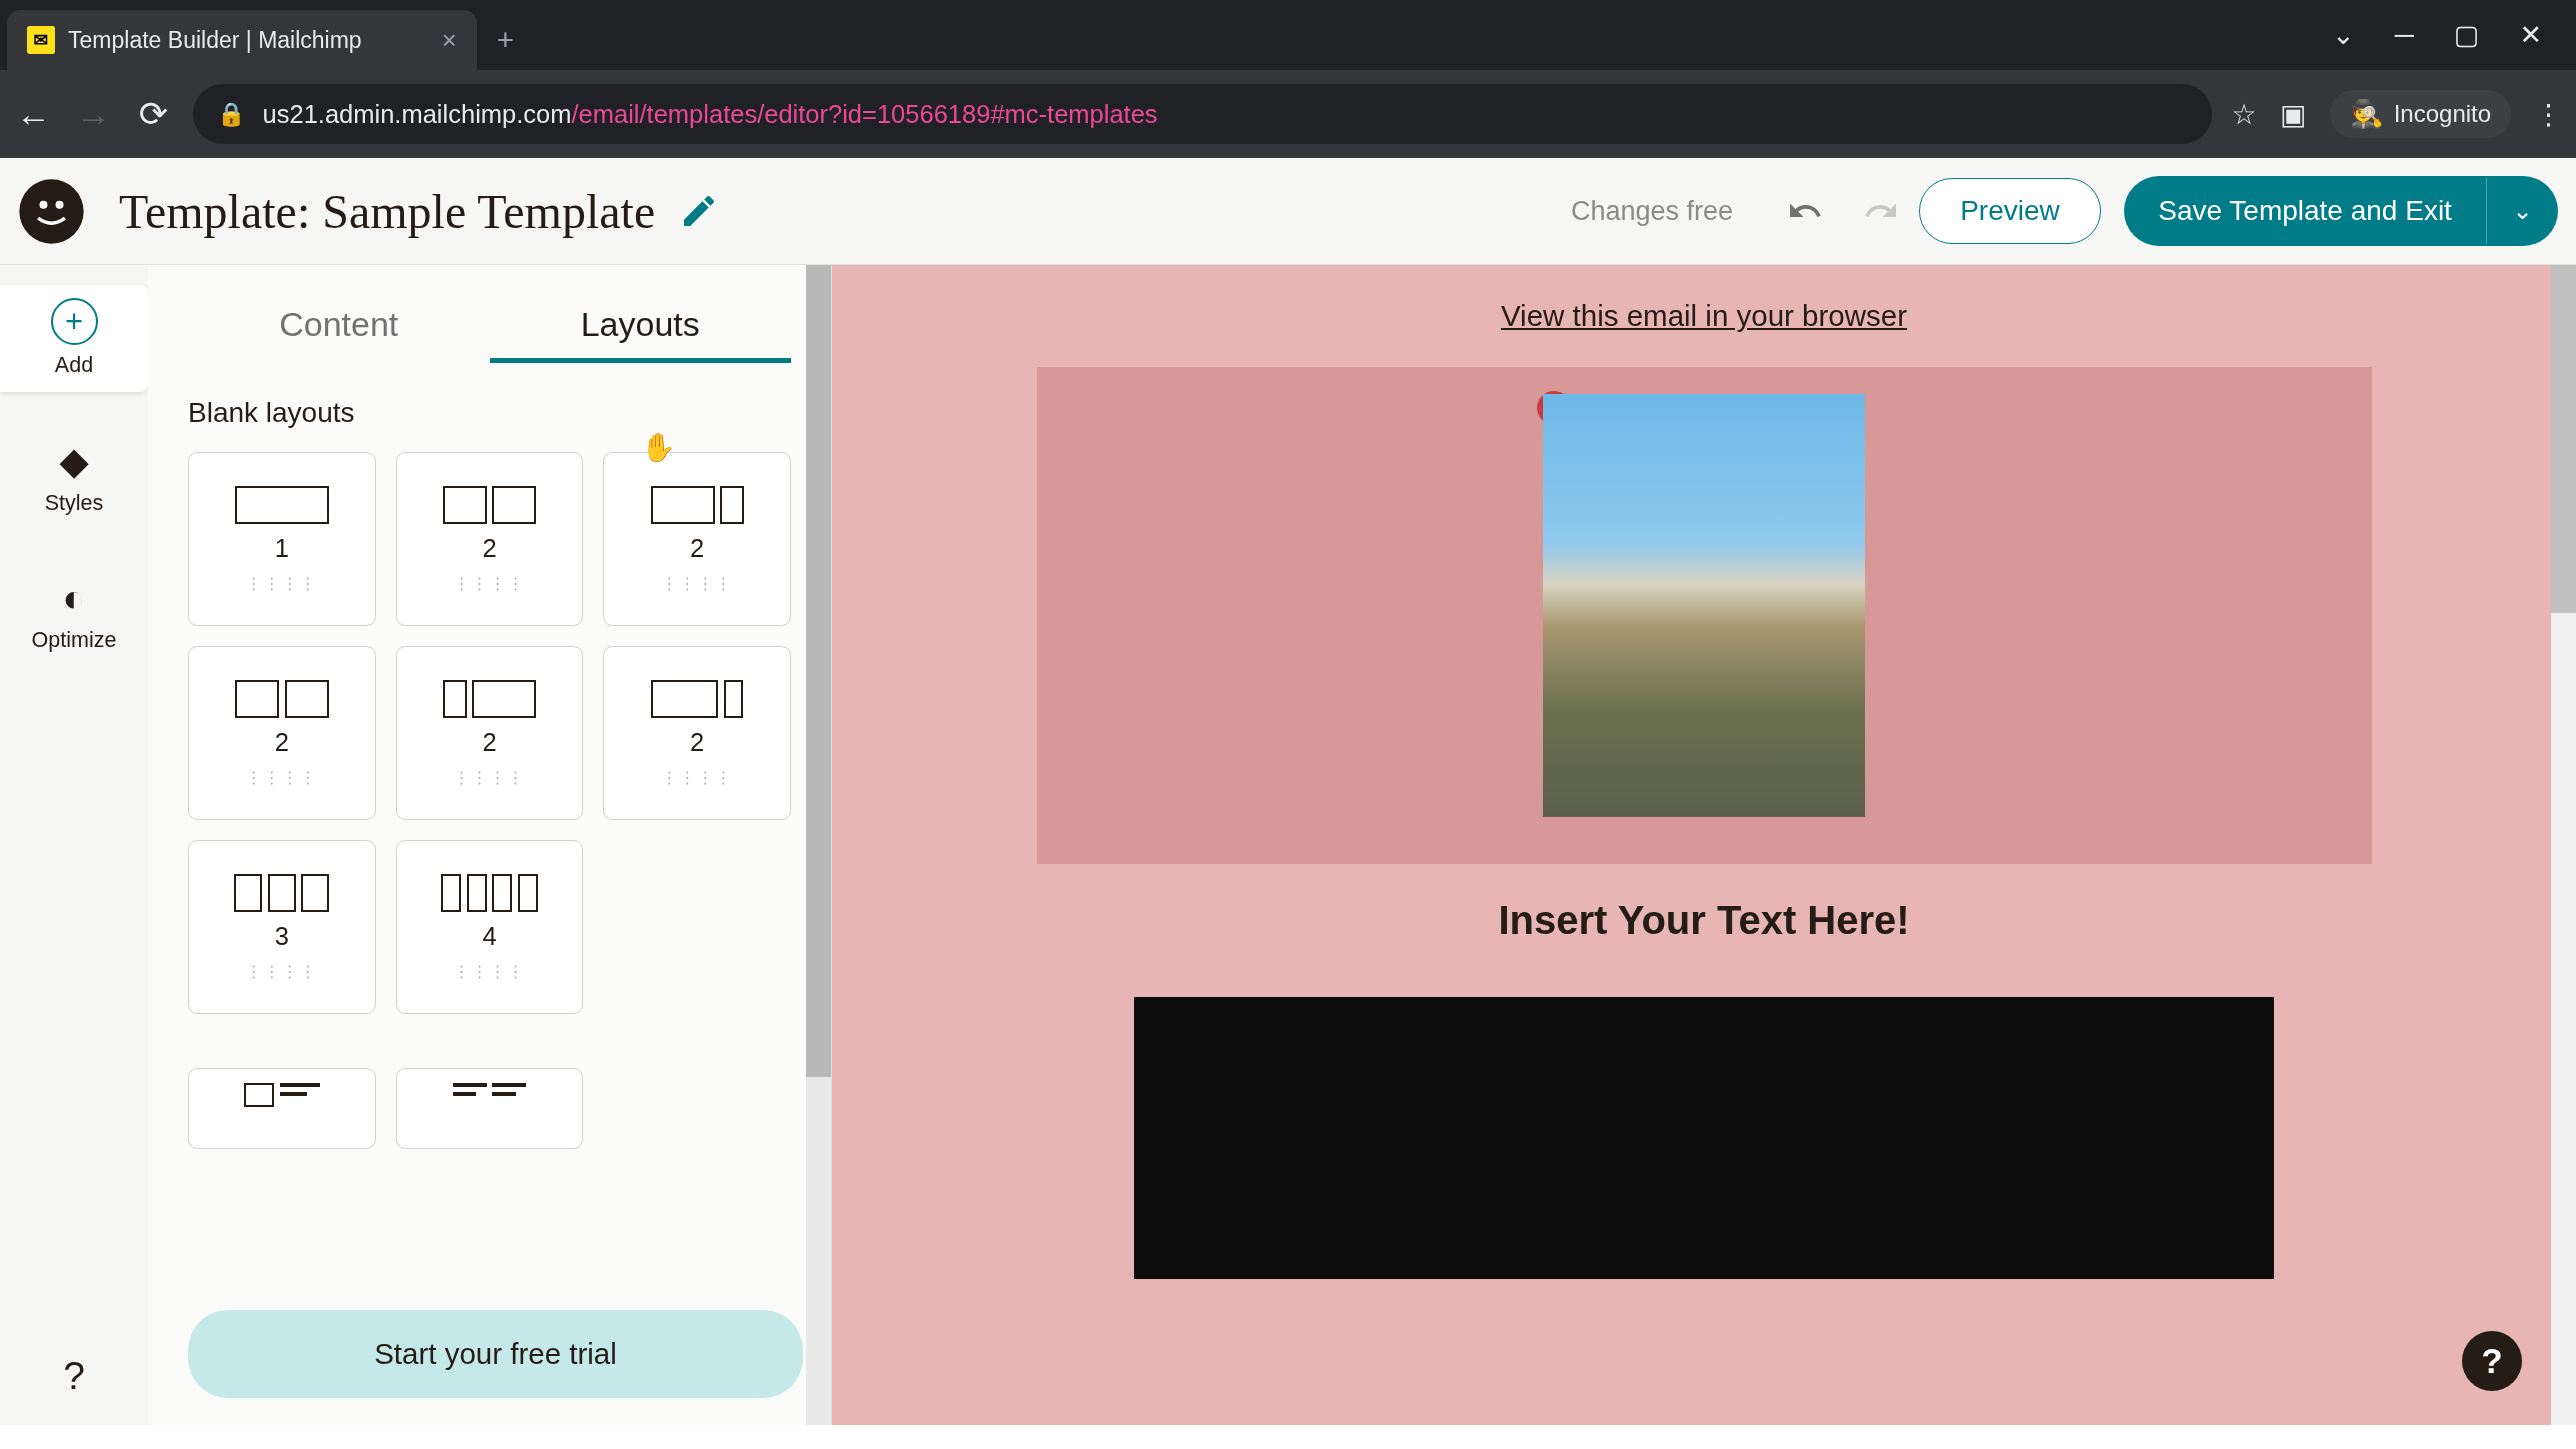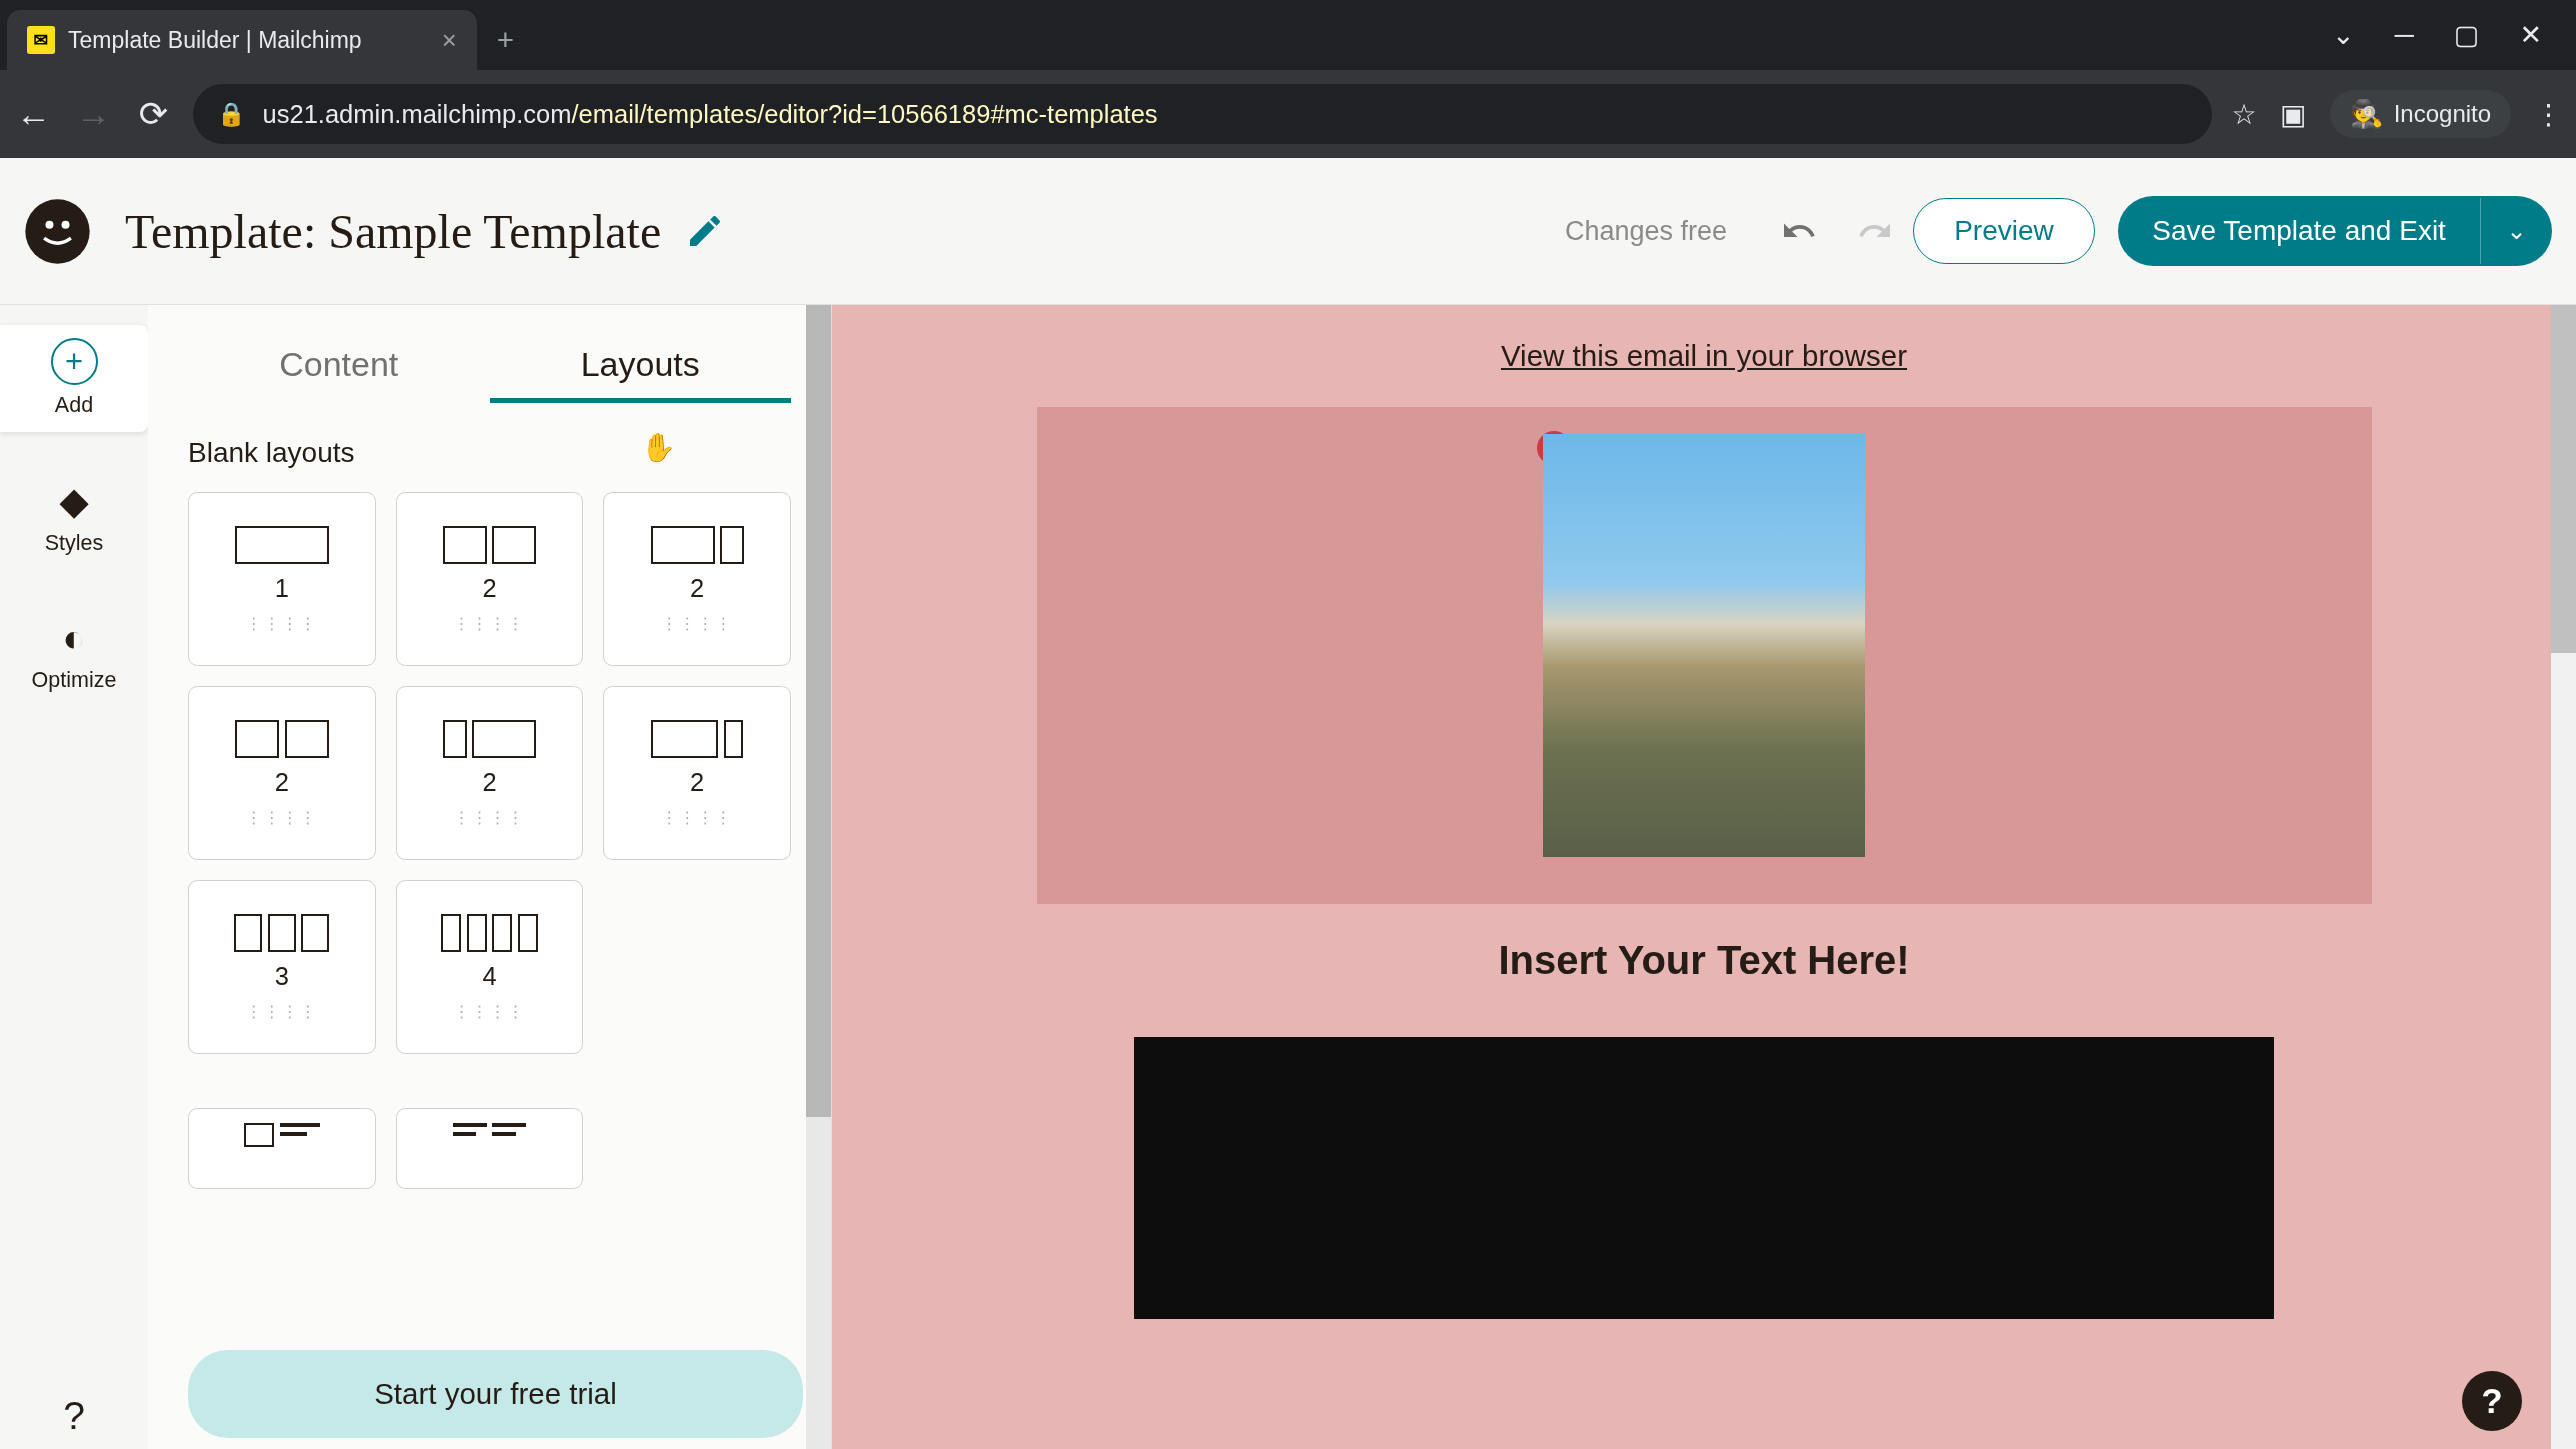--- a/index.html
+++ b/index.html
@@ -15,29 +15,29 @@
     .new-tab { color: #9aa0a6; font-size: 29.5px; margin-left: 20px; margin-bottom: 13.4px; cursor: pointer; }
     .window-controls { position: absolute; right: 0; top: 0; display: flex; height: 70px; align-items: center; gap: 40px; padding-right: 34px; }
     .window-controls span { color: #e8eaed; font-size: 27px; cursor: pointer; }
 
     .address-bar-row { height: 88px; display: flex; align-items: center; padding: 0 13.4px; gap: 20px; background: #35363a; }
     .nav-btn { color: #e8eaed; font-size: 35px; cursor: pointer; width: 40px; text-align: center; }
     .nav-btn.disabled { color: #5f6368; }
     .address-bar { flex: 1; height: 60px; background: #202124; border-radius: 30px; display: flex; align-items: center; padding: 0 23.5px; gap: 17px; }
     .lock-icon { color: #9aa0a6; font-size: 23px; }
     .url { color: #e8eaed; font-size: 25.5px; }
-    .url .url-dim { color: #fef9c3; }
+    .url .url-dim { color: #ec4899; }
     .right-icons { display: flex; align-items: center; gap: 23.5px; }
     .right-icons .icon { color: #e8eaed; font-size: 28px; cursor: pointer; }
     .incognito-badge { display: flex; align-items: center; gap: 10px; background: #3c4043; padding: 8px 20px; border-radius: 27px; }
     .incognito-badge .icon { font-size: 27px; }
     .incognito-text { color: #e8eaed; font-size: 24px; }
 
     
-    .app-header { height: 147px; background: #f6f6f4; display: flex; align-items: center; padding: 0 24px; border-bottom: 0.7px solid #e0e0e0; }
+    .app-header { height: 107px; background: #f6f6f4; display: flex; align-items: center; padding: 0 18px; border-bottom: 0.7px solid #e0e0e0; }
     .logo { width: 67px; height: 67px; margin-right: 34px; }
     .page-title { font-family: Georgia, serif; font-size: 48px; font-weight: 500; color: #241c15; }
     .edit-icon { margin-left: 23.5px; color: #007c89; font-size: 40px; cursor: pointer; }
     .header-spacer { flex: 1; }
     .status-text { color: #8a8a8a; font-size: 27px; margin-right: 34px; }
     .undo-icon, .redo-icon { color: #717171; font-size: 36px; margin: 0 20px; cursor: pointer; }
     .redo-icon.disabled { color: #c8c8c8; }
     .preview-btn { padding: 16px 40px; border: 1.3px solid #007c89; border-radius: 40px; color: #007c89; font-size: 28px; font-weight: 500; cursor: pointer; margin-right: 23.5px; background: #fff; }
     .save-btn { display: flex; align-items: center; background: #007c89; border-radius: 40px; overflow: hidden; }
     .save-btn-text { padding: 19px 34px; color: #fff; font-size: 28px; font-weight: 500; cursor: pointer; }

